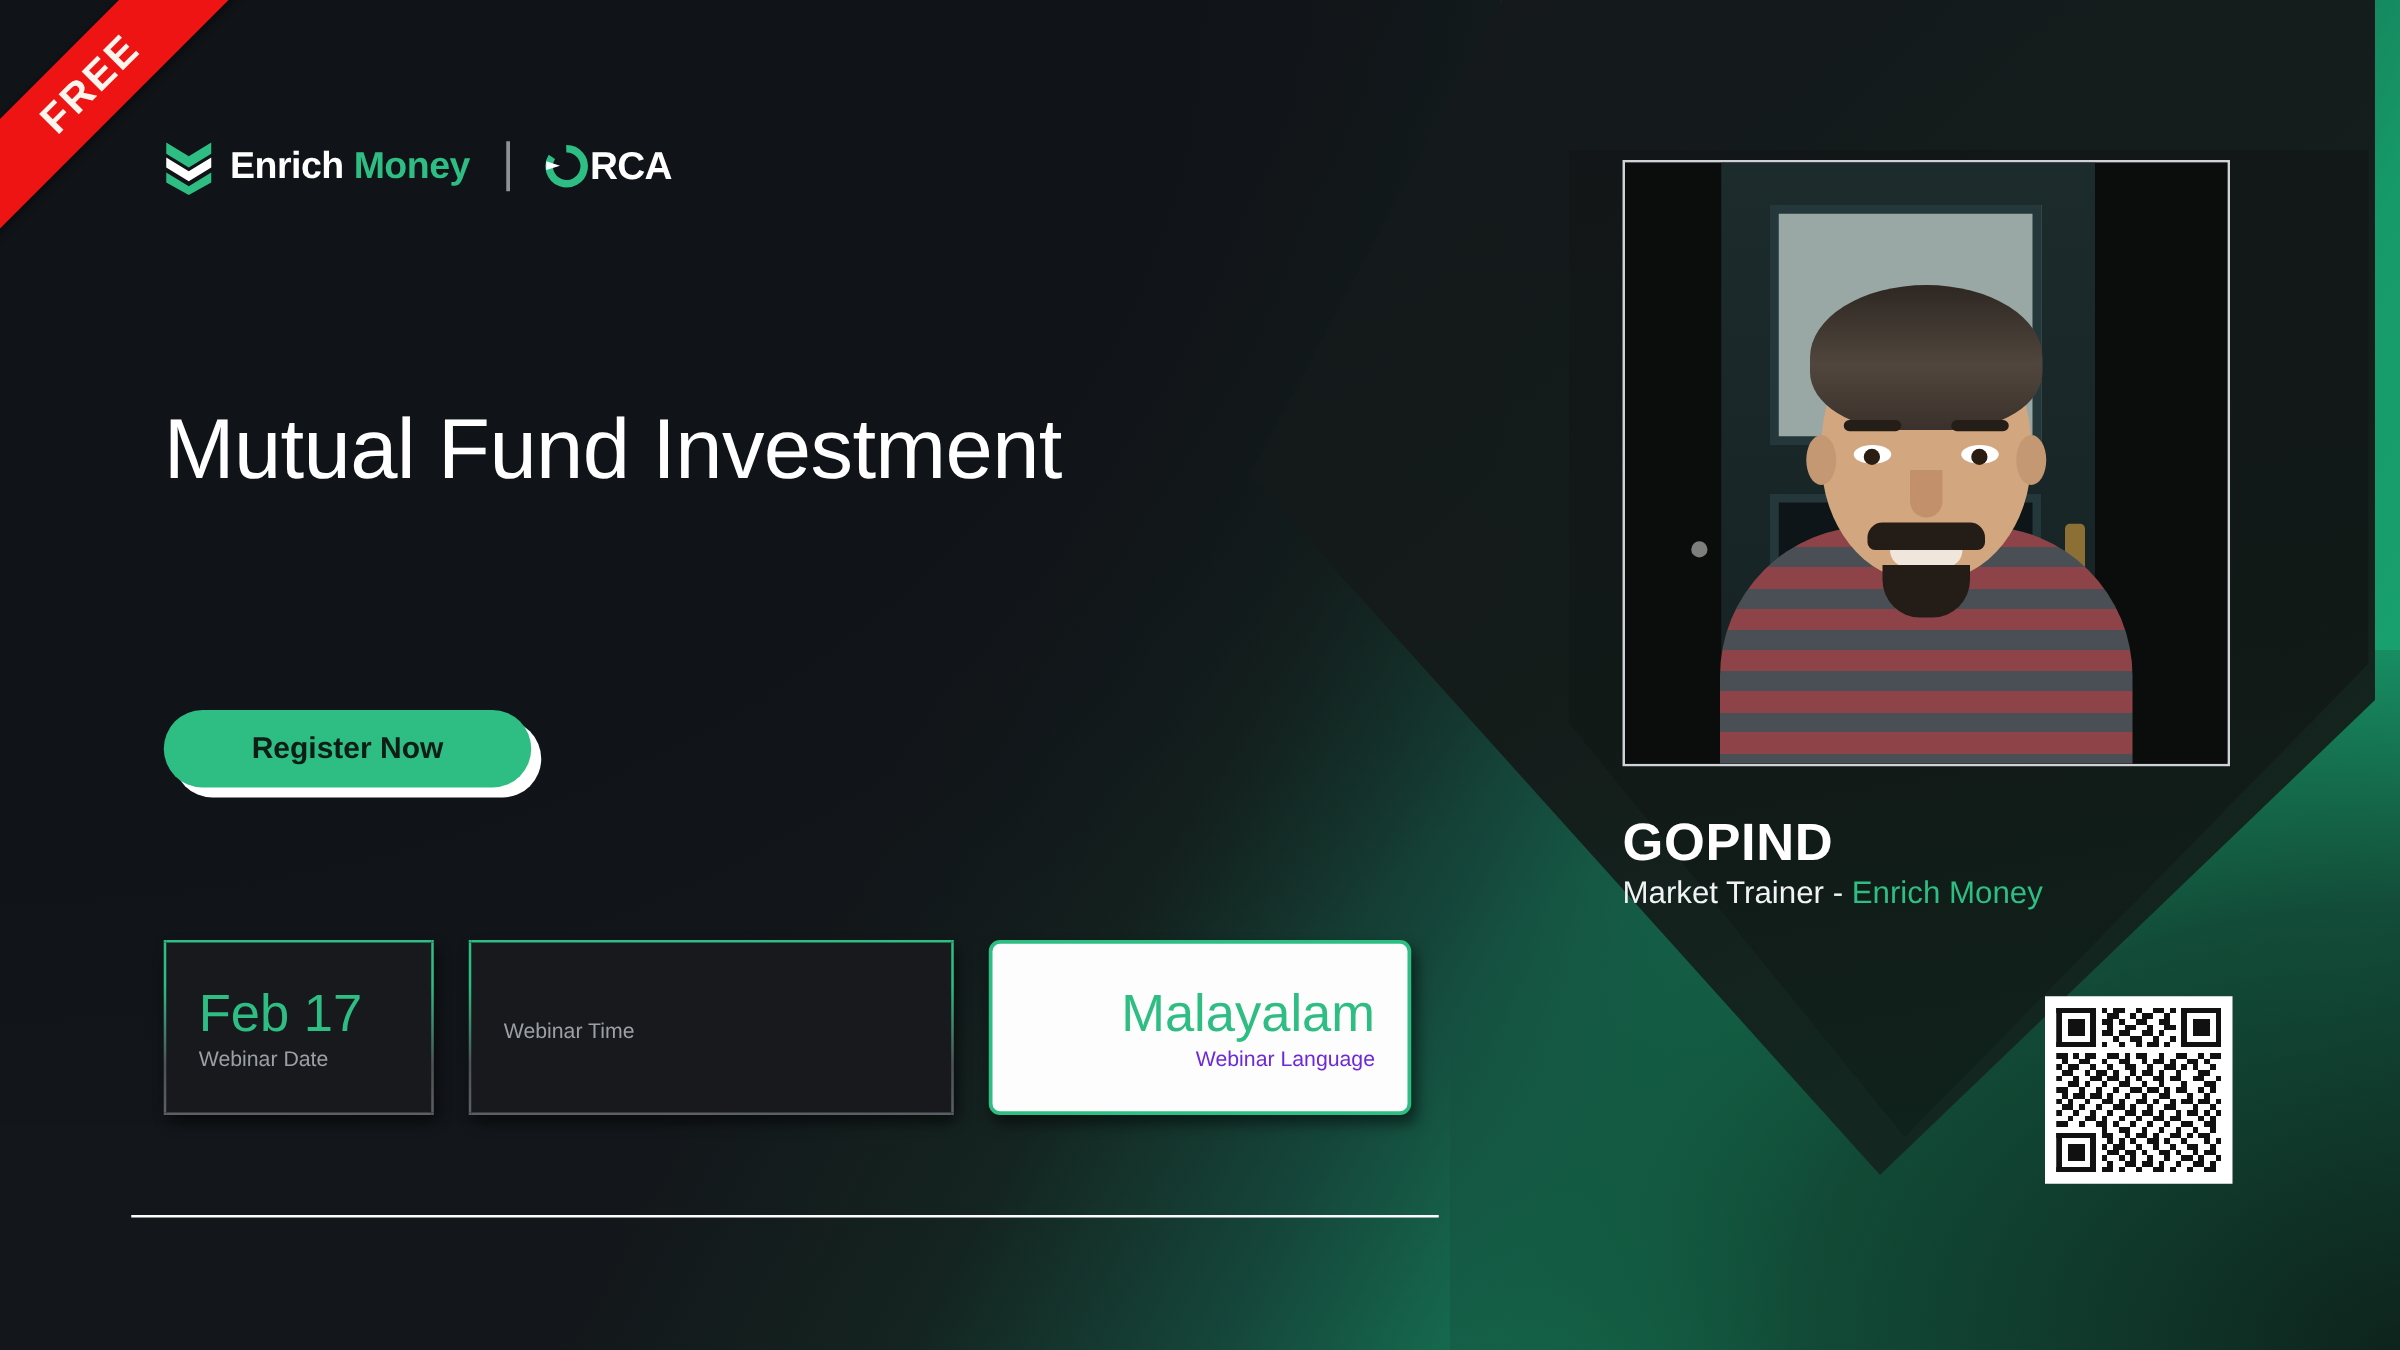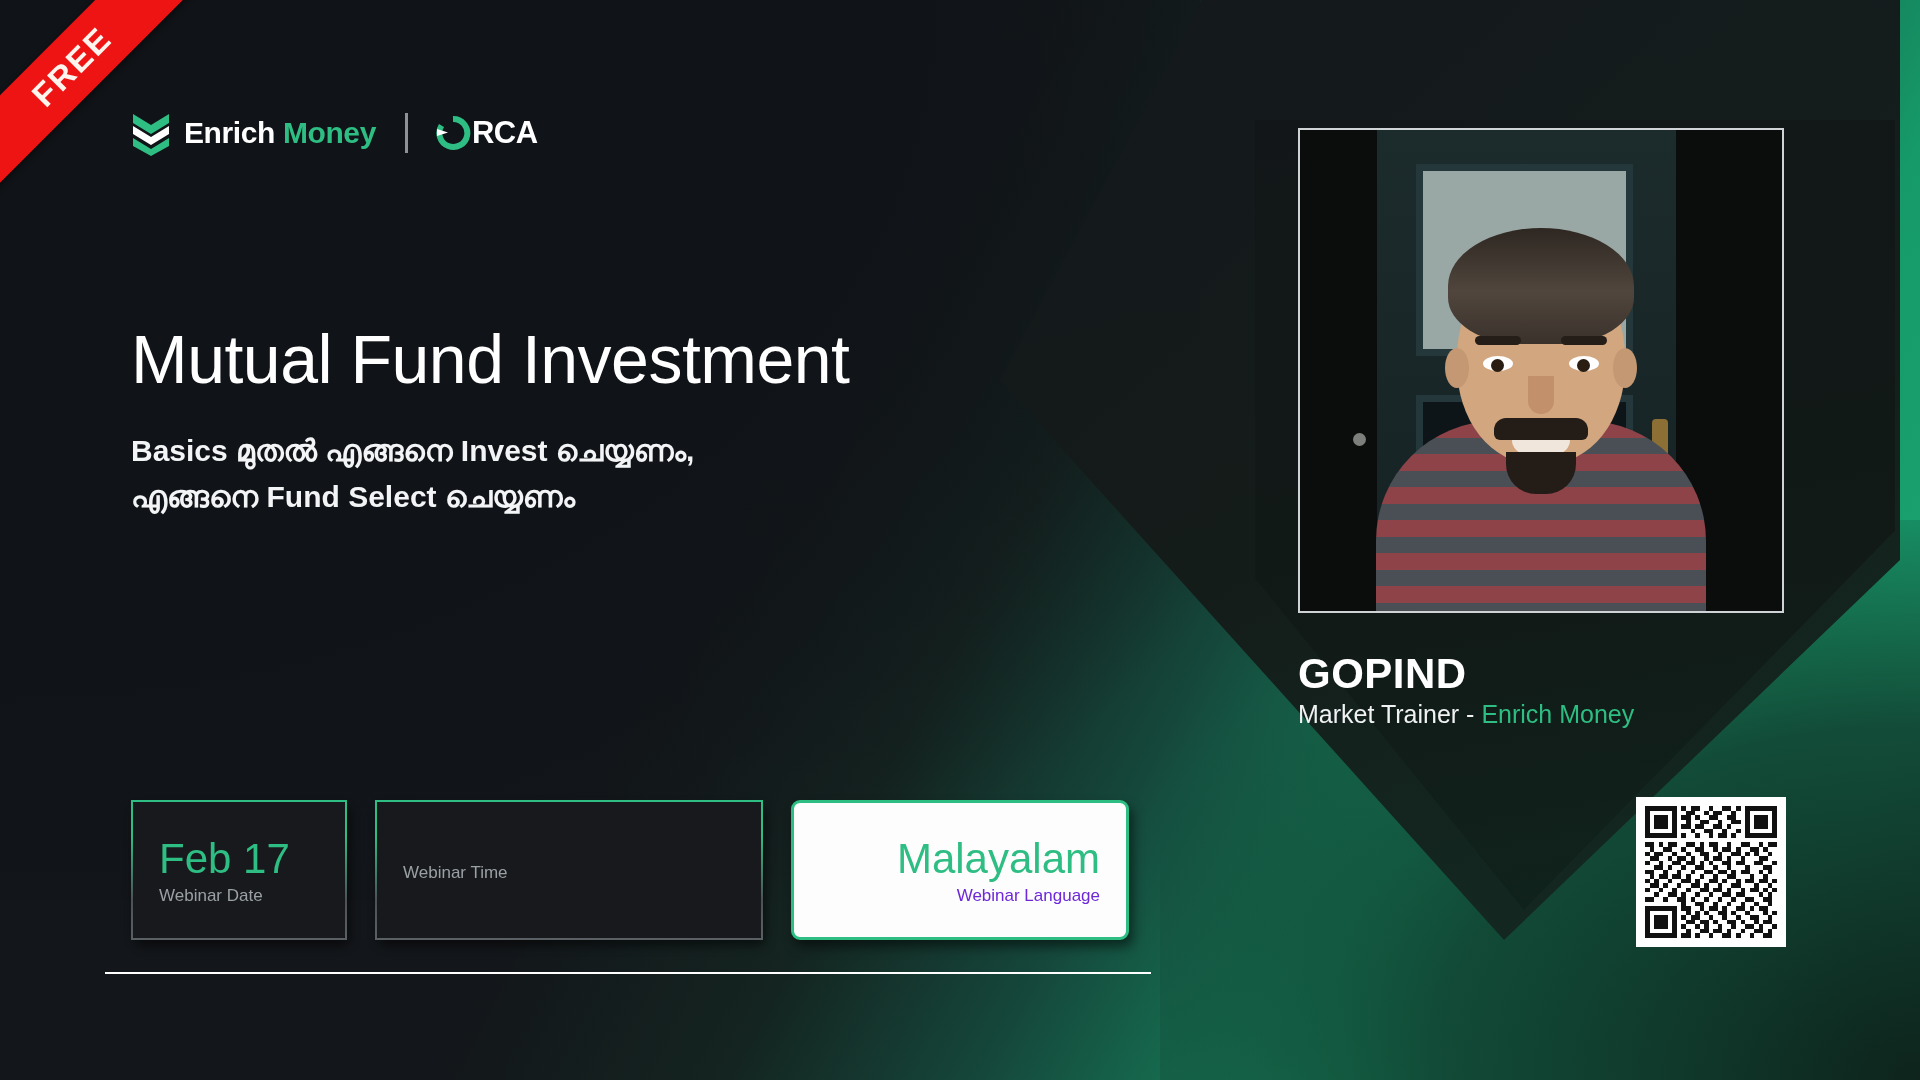--- a/index.html
+++ b/index.html
@@ -159,21 +159,21 @@
     color:#0e1d16;
     font-size:24px;
     font-weight:bold;
     cursor:pointer;
     display:flex; align-items:center; justify-content:center;
   }
 
   
   .cards {
     position:absolute;
-    left:131px; top:800px;
+    left:131px; top:752px;
     display:flex; align-items:flex-start; gap:28px;
     z-index:25;
   }
   .card {
     position:relative;
     border-radius:9px;
     padding:22px 26px 20px 26px;
     min-height:140px;
     display:flex; flex-direction:column; justify-content:center;
   }
@@ -372,25 +372,25 @@
     <div class="orca-wrap">
       <svg class="orca-mark" viewBox="0 0 36 36">
         <path d="M18 4 A14 14 0 1 1 6.5 10.5" fill="none" stroke="#2ebd82" stroke-width="6" stroke-linecap="butt"></path>
         <path d="M2 14 L13 17.5 L2 21 Z" fill="#ffffff"></path>
       </svg>
       <span class="orca-text">RCA</span>
     </div>
   </div>
 
   <h1 class="headline">Mutual Fund Investment</h1>
-  <div class="subhead">
-    <div>Basics മുതൽ എങ്ങനെ Invest ചെയ്യണം,</div>
-    <div>എങ്ങനെ Fund Select ചെയ്യണം</div>
+
+  <div class="cta-wrap">
+    <div class="cta-shadow"></div>
+    <button class="cta-btn">Register Now</button>
   </div>
-
 
   <div class="cards">
     <div class="card dark card-date">
       <div class="value">Feb 17</div>
       <div class="label">Webinar Date</div>
     </div>
     <div class="card dark card-time">
       <div class="label">Webinar Time</div>
     </div>
     <div class="card light card-lang">

